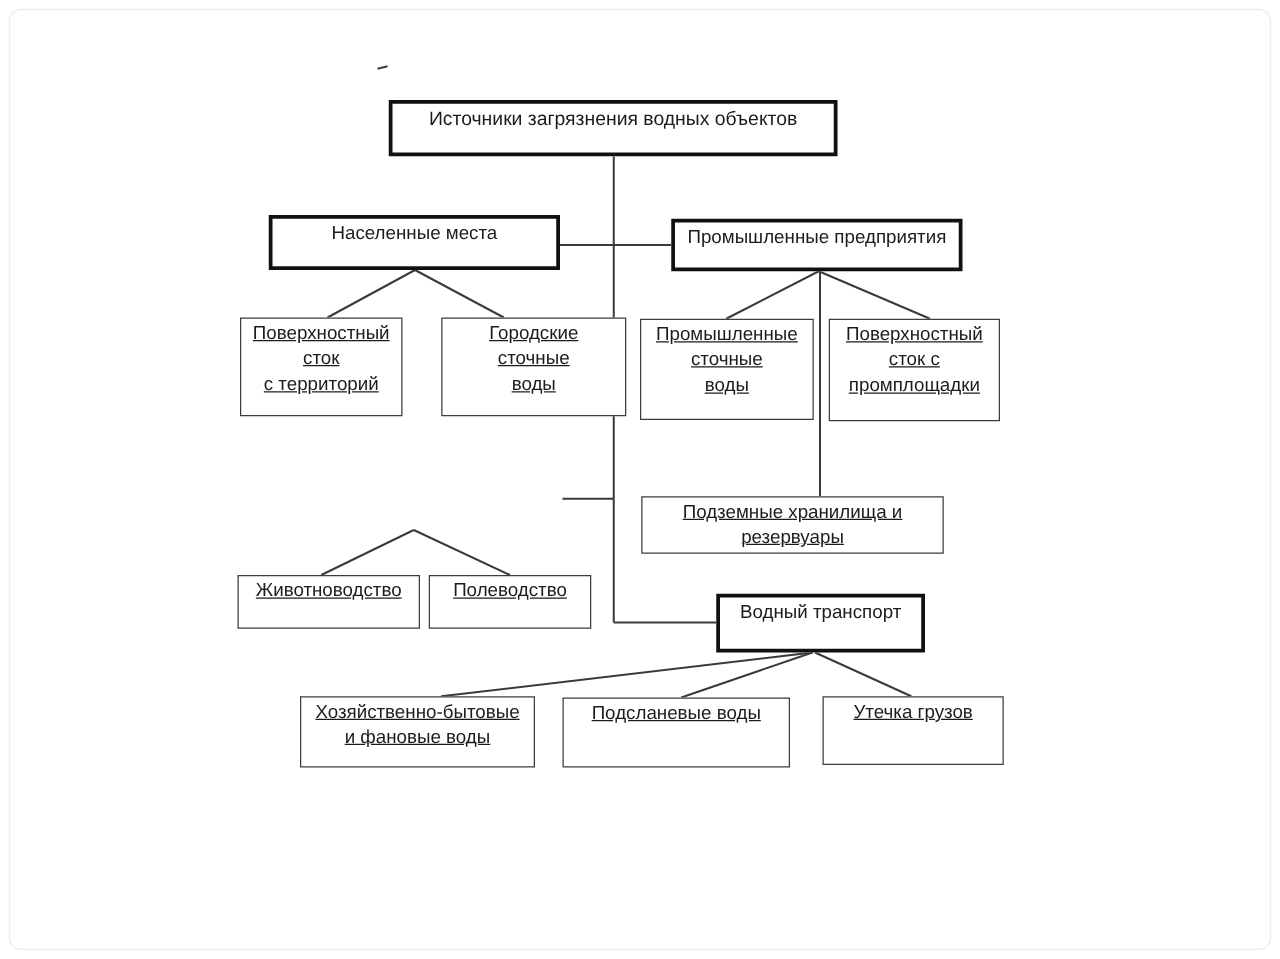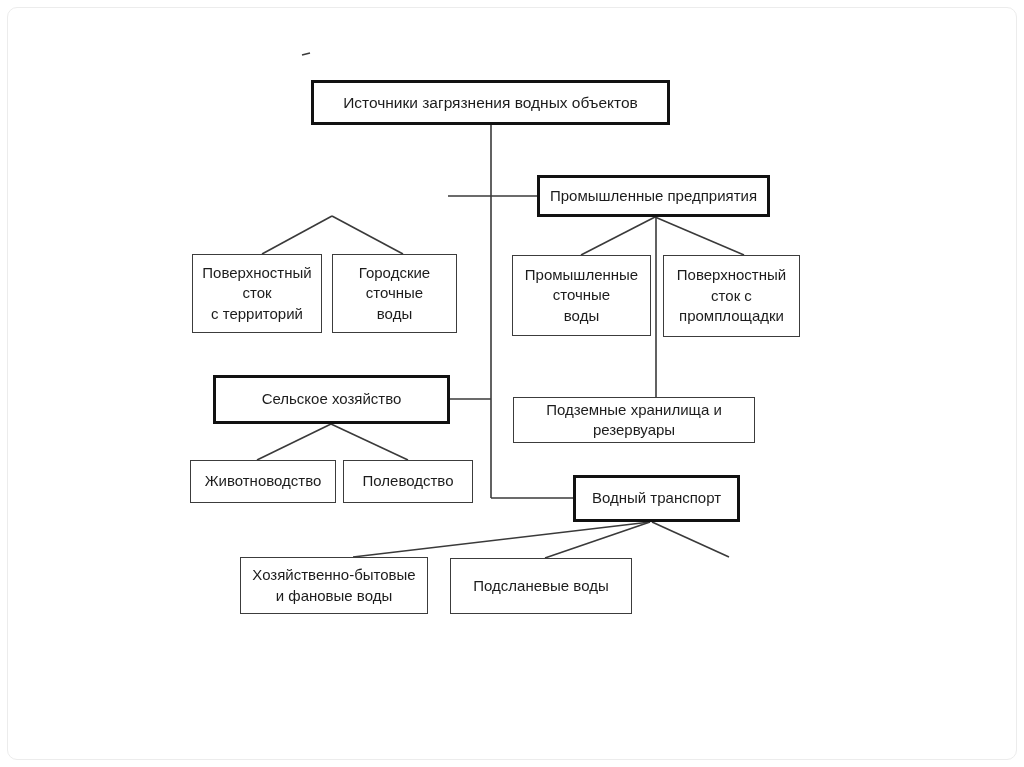--- a/index.html
+++ b/index.html
@@ -12,30 +12,30 @@
   .canvas{position:absolute;inset:0;}
   .frame{
     position:absolute;left:7px;top:7px;right:7px;bottom:7px;
     border:1px solid #ececec;border-radius:10px;
     pointer-events:none;
   }
   .wires{position:absolute;left:0;top:0;width:1024px;height:767px;}
   .wires line{stroke:#3a3a3a;stroke-width:1.6;}
   .node{
     position:absolute;
-    display:flex;align-items:center;justify-content:center;
+    display:flex;justify-content:center;
     background:#ffffff;
     color:#1c1c1c;
     font-size:15px;line-height:1.36;
     text-align:center;
     box-sizing:border-box;
   }
   .node span{white-space:pre-line;padding:2px 6px;}
   .thick{border:3px solid #111111;}
-  .thin{border:1.5px solid #3c3c3c;}
+  .thin{border:1.5px solid #3c3c3c;text-decoration:underline;}
   .root-node{font-size:15.5px;}
 </style>
 </head>
 <body>
 
 <div class="canvas">
 
   <div class="frame"></div>
 
   <svg class="wires" viewBox="0 0 1024 767" xmlns="http://www.w3.org/2000/svg">
@@ -62,52 +62,52 @@
     <line x1="650" y1="522" x2="545" y2="558"></line>
     <line x1="652" y1="522" x2="729" y2="557"></line>
 
     <line x1="302" y1="55" x2="310" y2="53" stroke="#666" stroke-width="1.3"></line>
   </svg>
 
   <div class="node thick root-node" style="left:311px;top:80px;width:359px;height:45px">
     <span>Источники загрязнения водных объектов</span>
   </div>
 
+  <div class="node thick" style="left:215px;top:172px;width:233px;height:44px">
+    <span>Населенные места</span>
+  </div>
 
   <div class="node thick" style="left:537px;top:175px;width:233px;height:42px">
     <span>Промышленные предприятия</span>
   </div>
 
   <div class="node thin" style="left:192px;top:254px;width:130px;height:79px">
     <span>Поверхностный
 сток
 с территорий</span>
   </div>
 
-  <div class="node thin" style="left:332px;top:254px;width:125px;height:79px">
+  <div class="node thin" style="left:353px;top:254px;width:148px;height:79px">
     <span>Городские
 сточные
 воды</span>
   </div>
 
   <div class="node thin" style="left:512px;top:255px;width:139px;height:81px">
     <span>Промышленные
 сточные
 воды</span>
   </div>
 
   <div class="node thin" style="left:663px;top:255px;width:137px;height:82px">
     <span>Поверхностный
 сток с
 промплощадки</span>
   </div>
 
-  <div class="node thick" style="left:213px;top:375px;width:237px;height:49px">
-    <span>Сельское хозяйство</span>
-  </div>
 
   <div class="node thin" style="left:513px;top:397px;width:242px;height:46px">
     <span>Подземные хранилища и резервуары</span>
   </div>
 
   <div class="node thin" style="left:190px;top:460px;width:146px;height:43px">
     <span>Животноводство</span>
   </div>
 
   <div class="node thin" style="left:343px;top:460px;width:130px;height:43px">
@@ -120,14 +120,17 @@
   </div>
 
   <div class="node thick" style="left:573px;top:475px;width:167px;height:47px">
     <span>Водный транспорт</span>
   </div>
 
   <div class="node thin" style="left:450px;top:558px;width:182px;height:56px">
     <span>Подсланевые воды</span>
   </div>
 
+  <div class="node thin" style="left:658px;top:557px;width:145px;height:55px">
+    <span>Утечка грузов</span>
+  </div>
 
 </div>
 
 </body></html>

